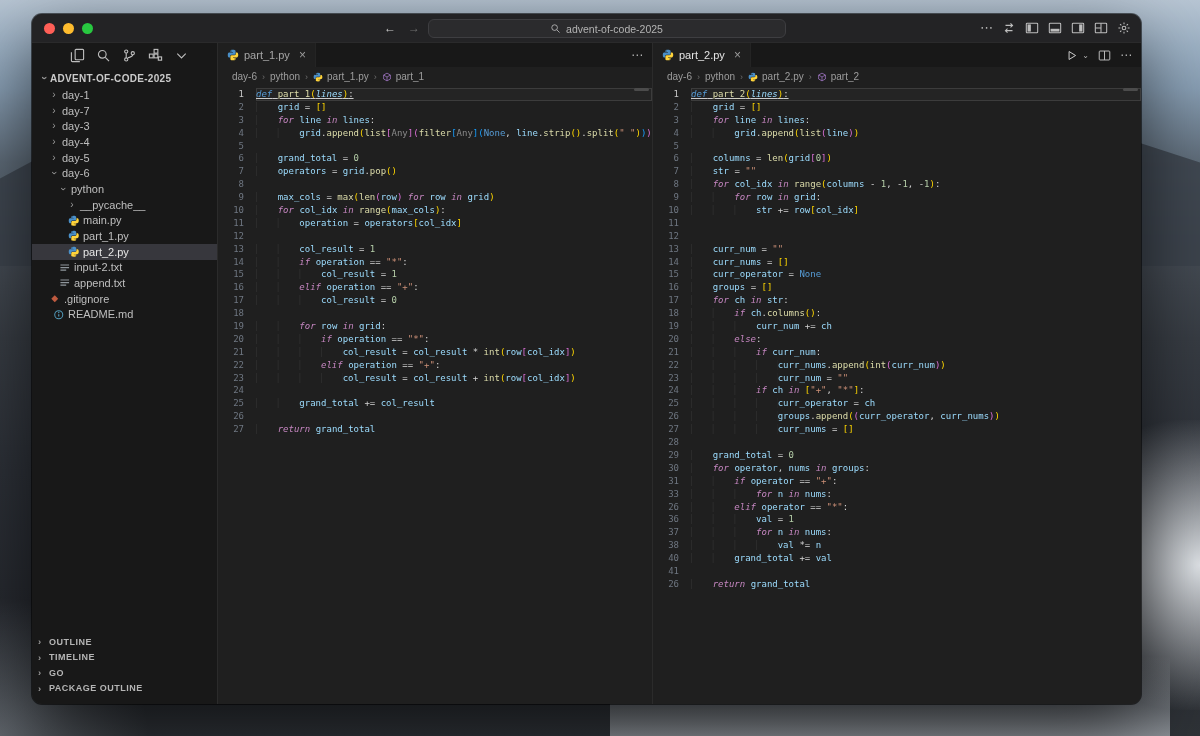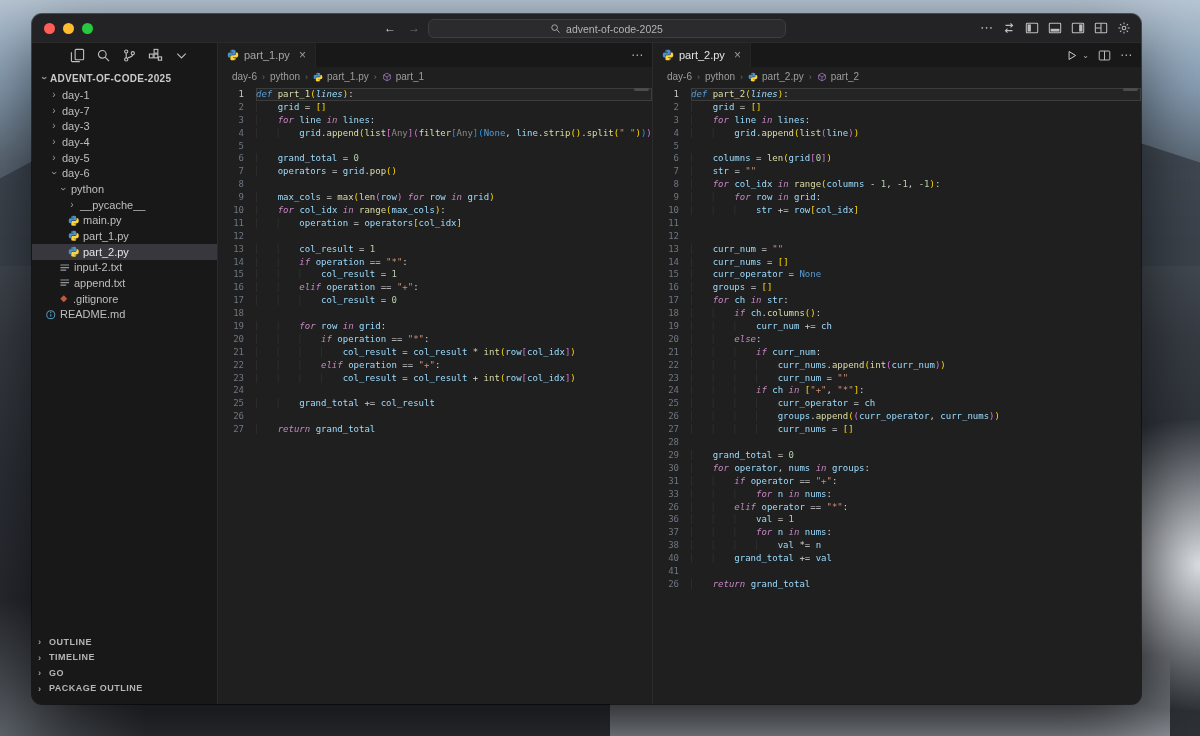--- a/index.html
+++ b/index.html
@@ -87,21 +87,21 @@
   .crumb-icon svg { width:10px; height:10px; }
   .crumb-item { cursor:pointer; }
 
   .editor { flex:1; position:relative; overflow:hidden; padding-top:2px; }
   .scroll-dash { position:absolute; top:2px; right:3px; width:15px; height:3px; background:#4b4b4b; border-radius:2px; }
 
   .code-line { display:flex; height:12.9px; line-height:12.9px; white-space:pre;
     font-family:"DejaVu Sans Mono","Liberation Mono",monospace; font-size:9px; }
   .ln { flex:0 0 38px; width:38px; text-align:right; padding-right:12px; color:#6e7681; }
   .ct { flex:1; color:#cccccc; min-width:0; }
-  .code-line.cur .ct { box-shadow: inset 0 0 0 1px #3c3c3c; background:rgba(255,255,255,.025); }
+  .code-line.cur .ct { box-shadow: inset 0 0 0 1px #3c3c3c; background:rgba(255,255,255,.025);text-decoration:underline; }
   .code-line.cur .ln { color:#c6c6c6; }
 
   
   .kd { color:#569cd6; font-style:italic; }
   .kc { color:#c586c0; font-style:italic; }
   .kn { color:#569cd6; }
   .f  { color:#dcdcaa; }
   .p  { color:#9cdcfe; font-style:italic; }
   .v  { color:#9cdcfe; }
   .s  { color:#ce9178; }
@@ -317,29 +317,29 @@
             <div class="tree-row" style="padding-left: 25px;">
               <span class="ficon">
                 <svg viewBox="0 0 16 16">
                   <g stroke="#8f969c" stroke-width="1.6" fill="none">
                     <path d="M2 4.2h12M2 7.8h12M2 11.4h8"></path>
                   </g>
                 </svg>
               </span>
               <span class="tlabel">append.txt</span>
             </div>
-            <div class="tree-row" style="padding-left: 24px;">
+            <div class="tree-row" style="padding-left: 15px;">
               <span class="ficon">
                 <svg viewBox="0 0 16 16">
                   <rect x="4.6" y="4.6" width="6.8" height="6.8" fill="#bf5a3f" transform="rotate(45 8 8)"></rect>
                 </svg>
               </span>
               <span class="tlabel">.gitignore</span>
             </div>
-            <div class="tree-row" style="padding-left: 11px;">
+            <div class="tree-row" style="padding-left: 19px;">
               <span class="ficon">
                 <svg viewBox="0 0 16 16">
                   <circle cx="8" cy="8" r="5.6" fill="none" stroke="#519aba" stroke-width="1.4"></circle>
                   <path stroke="#519aba" stroke-width="1.6" d="M8 7.2v3.4" fill="none"></path>
                   <circle cx="8" cy="4.9" r=".95" fill="#519aba"></circle>
                 </svg>
               </span>
               <span class="tlabel">README.md</span>
             </div>
           </div>

